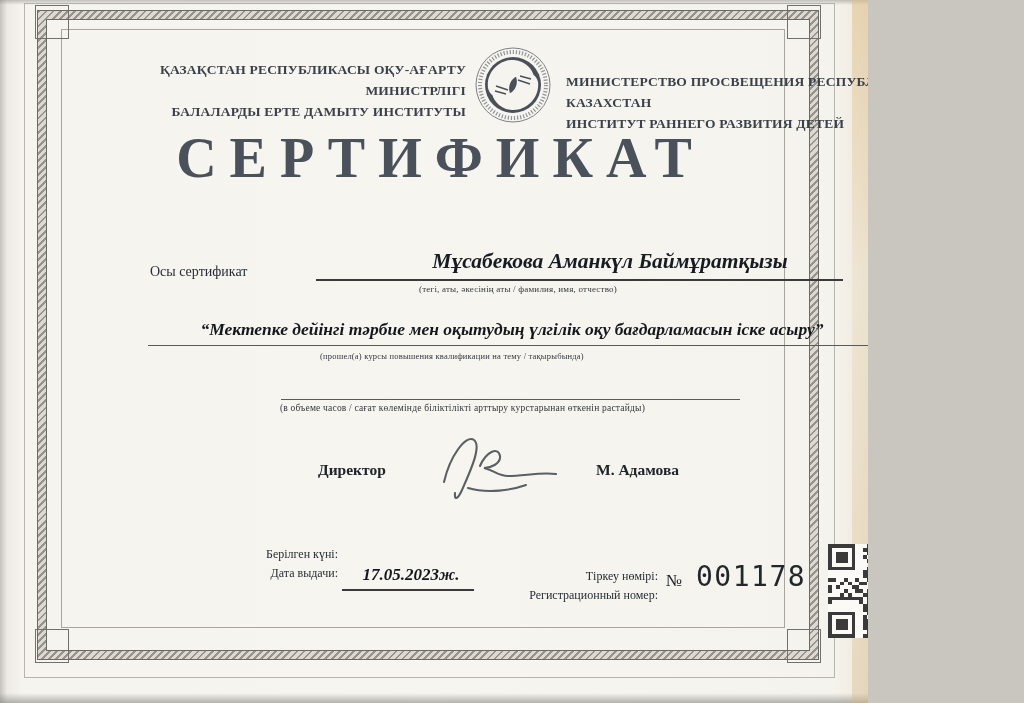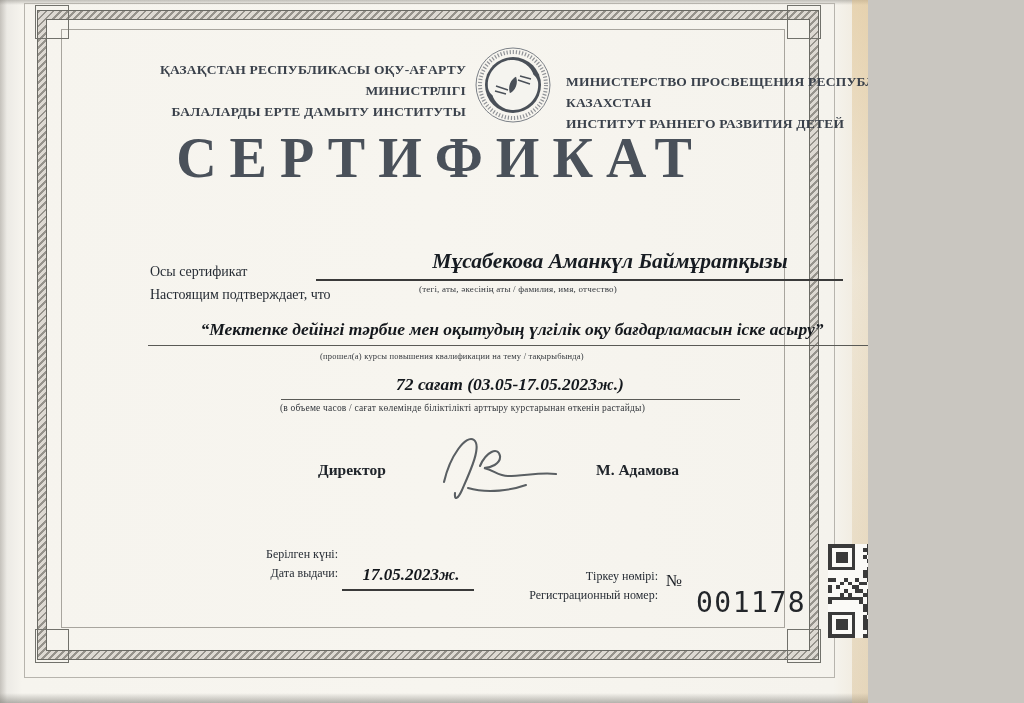--- a/index.html
+++ b/index.html
@@ -38,21 +38,21 @@
   .cap{font-size:9px;color:#33373c;letter-spacing:.2px;}
   .course{left:100px;width:824px;top:319px;text-align:center;font-style:italic;font-weight:bold;
           font-size:17.5px;color:#14181d;}
   .duration{left:280px;width:460px;top:374px;text-align:center;font-style:italic;font-weight:bold;
             font-size:17.5px;color:#14181d;}
   .siglabel{font-weight:bold;font-size:15.5px;color:#20252b;}
   .flabel{font-size:12px;line-height:1.6;color:#262c34;text-align:right;}
   .date{left:348px;top:565px;width:126px;text-align:center;font-style:italic;font-weight:bold;
         font-size:17px;color:#14181d;}
   .numero{left:666px;top:571px;font-size:17px;color:#20242a;}
-  .regnum{left:696px;top:586px;font-family:"DejaVu Sans Mono",monospace;font-size:28px;
+  .regnum{left:696px;top:560px;font-family:"DejaVu Sans Mono",monospace;font-size:28px;
           letter-spacing:1.5px;color:#23262a;}
   svg{display:block;}
 </style>
 </head>
 <body>
 
 <div class="stage">
   <div class="paper"></div>
   <div class="abs edge-top"></div>
   <div class="abs edge-bottom"></div>
@@ -85,31 +85,29 @@
 
   <div class="abs org" style="left:566px;top:72px;width:400px;text-align:left;">
     <div>МИНИСТЕРСТВО ПРОСВЕЩЕНИЯ РЕСПУБЛИКИ КАЗАХСТАН</div>
     <div>ИНСТИТУТ РАННЕГО РАЗВИТИЯ ДЕТЕЙ</div>
   </div>
 
   <div class="abs title">СЕРТИФИКАТ</div>
 
   <div class="abs intro">
     <div>Осы сертификат</div>
-    <div>Настоящим подтверждает, что</div>
   </div>
   <div class="abs name">Мұсабекова Аманкүл Баймұратқызы</div>
   <div class="abs rule" style="left:316px;top:279px;width:527px;"></div>
   <div class="abs cap" style="left:419px;top:284px;">(тегі, аты, әкесінің аты / фамилия, имя, отчество)</div>
 
   <div class="abs course">“Мектепке дейінгі тәрбие мен оқытудың үлгілік оқу бағдарламасын іске асыру”</div>
   <div class="abs rule-thin" style="left:148px;top:345px;width:724px;"></div>
   <div class="abs cap" style="left:320px;top:351px;font-size:8.5px;">(прошел(а) курсы повышения квалификации на тему / тақырыбында)</div>
 
-  <div class="abs duration">72 сағат (03.05-17.05.2023ж.)</div>
   <div class="abs rule-thin" style="left:281px;top:399px;width:459px;"></div>
   <div class="abs cap" style="left:280px;top:403px;width:460px;text-align:left;font-size:9.5px;">(в объеме часов / сағат көлемінде біліктілікті арттыру курстарынан өткенін растайды)</div>
 
   <div class="abs siglabel" style="left:318px;top:461px;">Директор</div>
   <div class="abs" style="left:428px;top:428px;width:152px;height:74px;">
     <svg width="152" height="74" viewBox="0 0 152 74">
       <g fill="none" stroke="#454b50" stroke-width="2.1" stroke-linecap="round" opacity="0.88">
         <path d="M16,54 C22,28 38,6 46,12 C54,18 42,44 34,62 C30,71 26,73 27,65"></path>
         <path d="M52,38 C58,24 70,18 72,28 C73,36 62,40 56,40 C66,42 70,48 80,48 C96,48 112,44 128,46"></path>
         <path d="M40,60 C60,66 84,62 98,57"></path>

